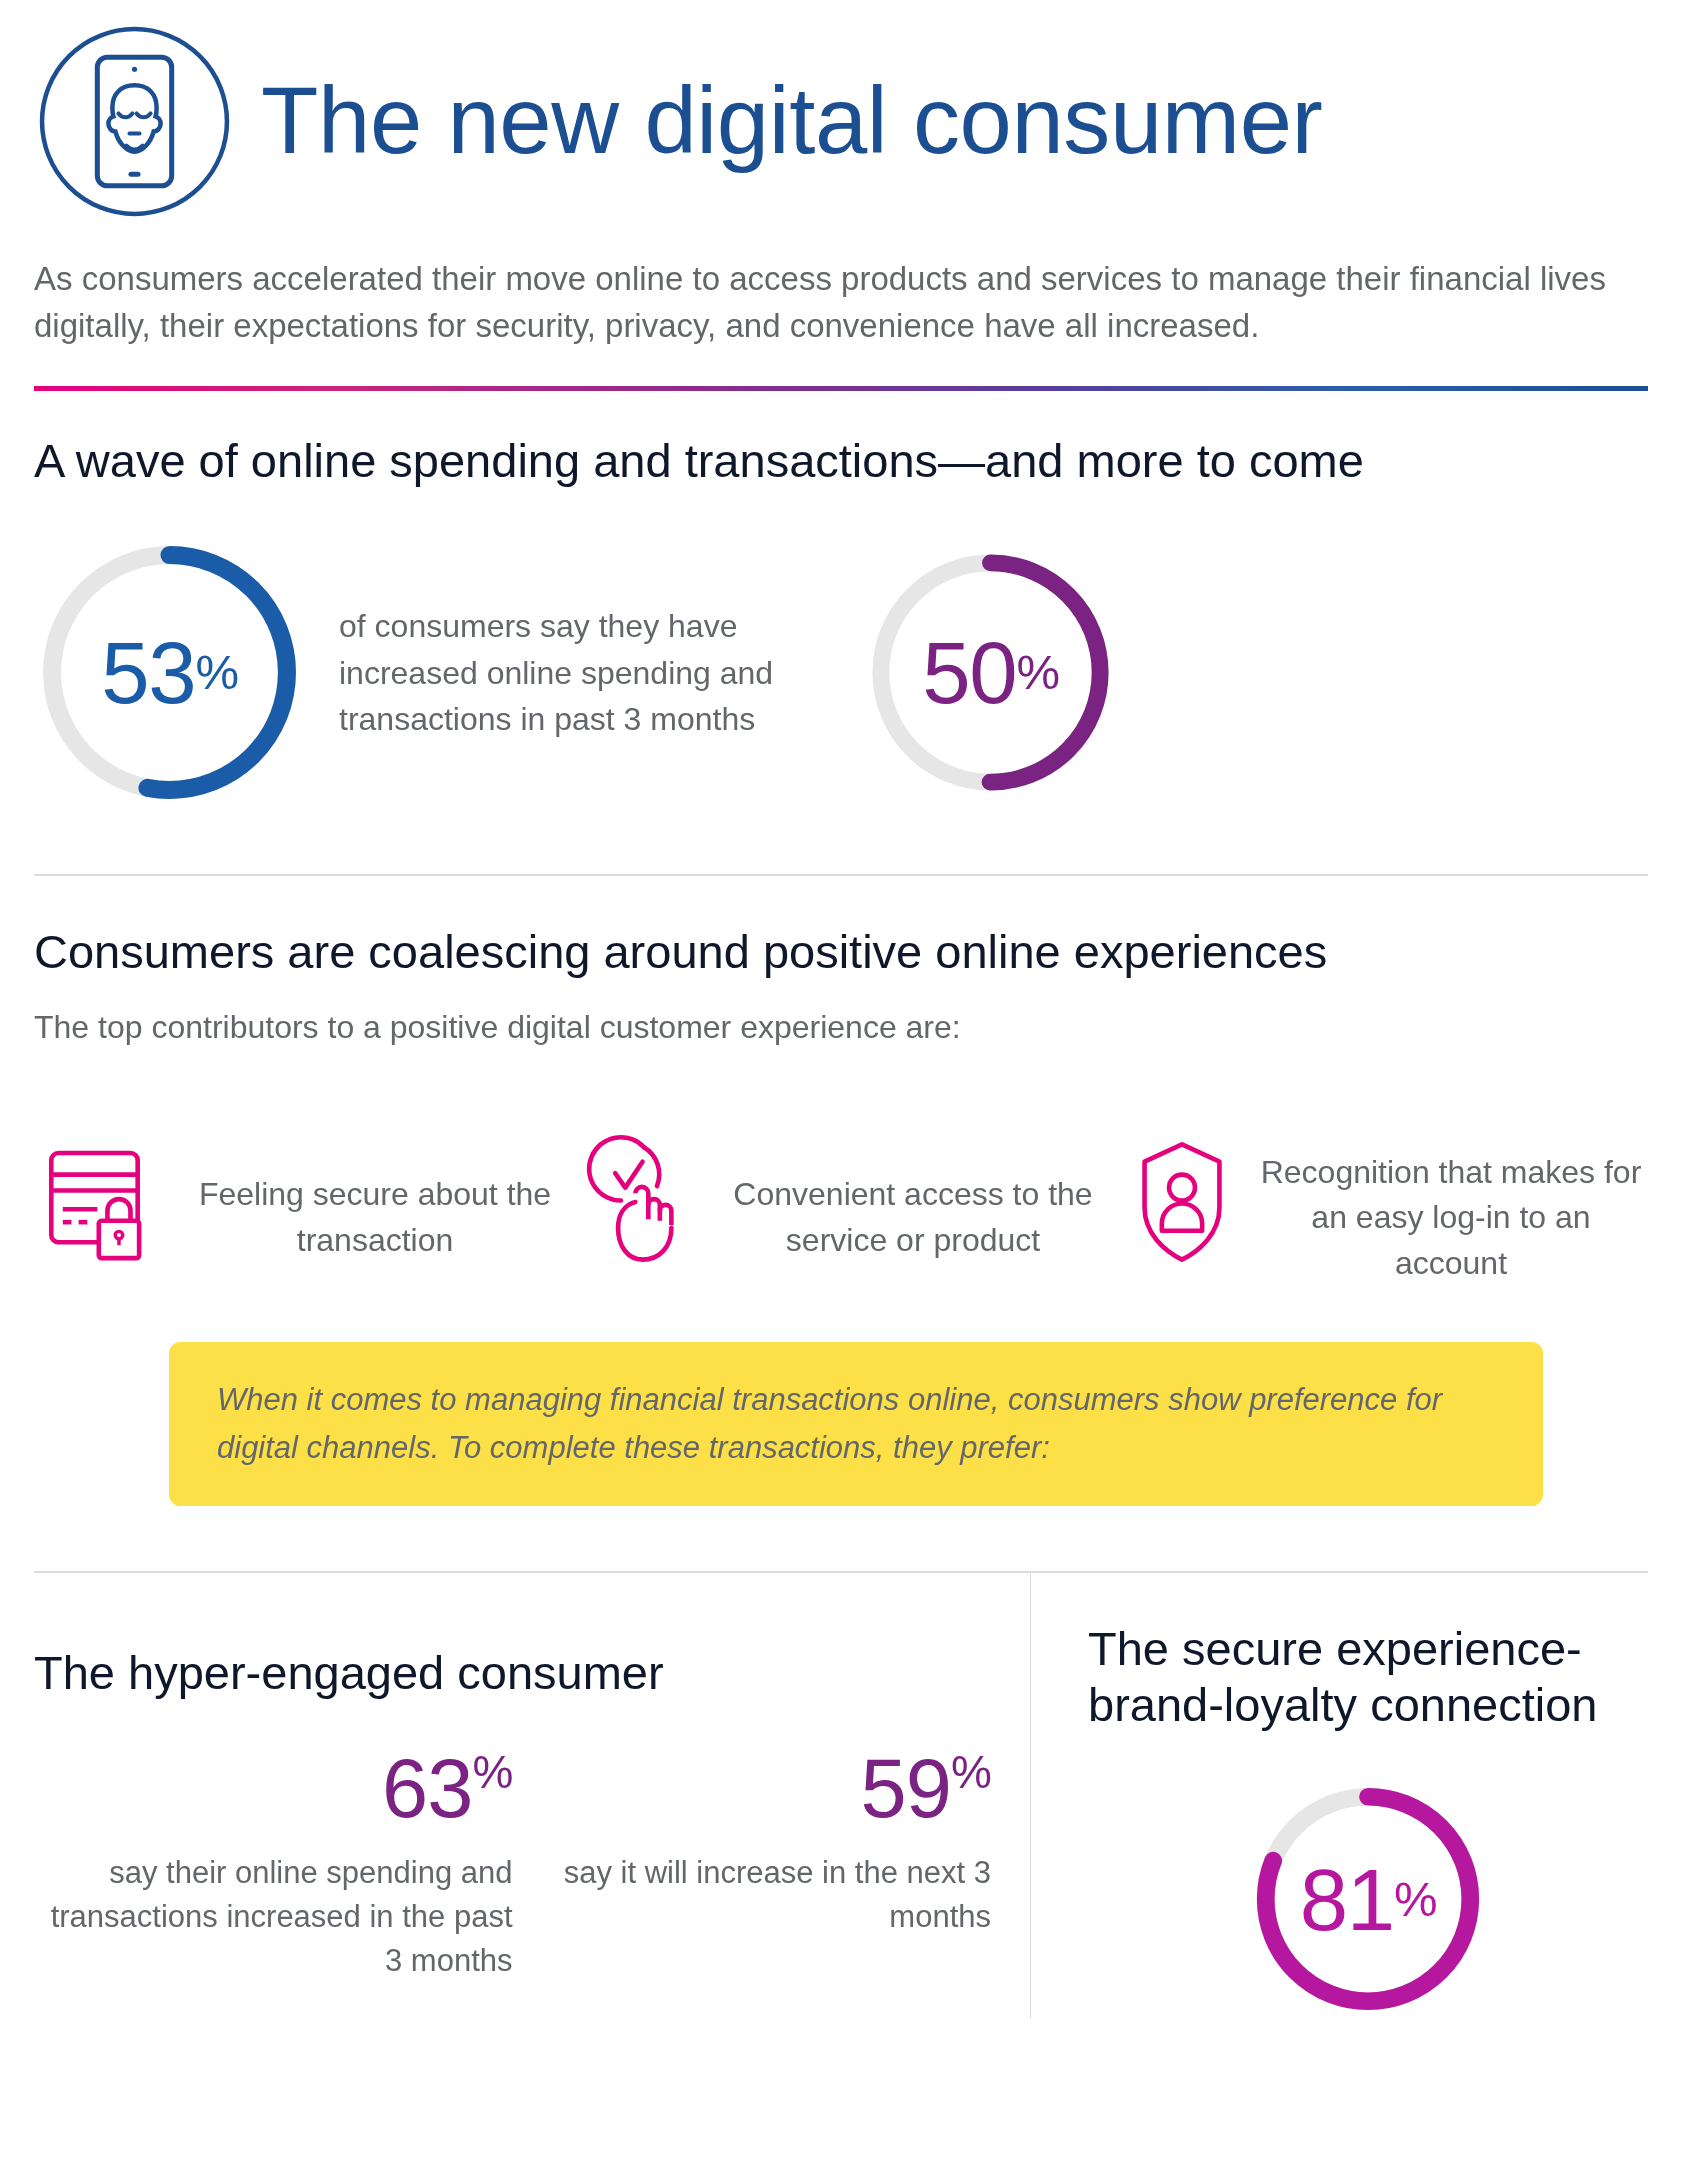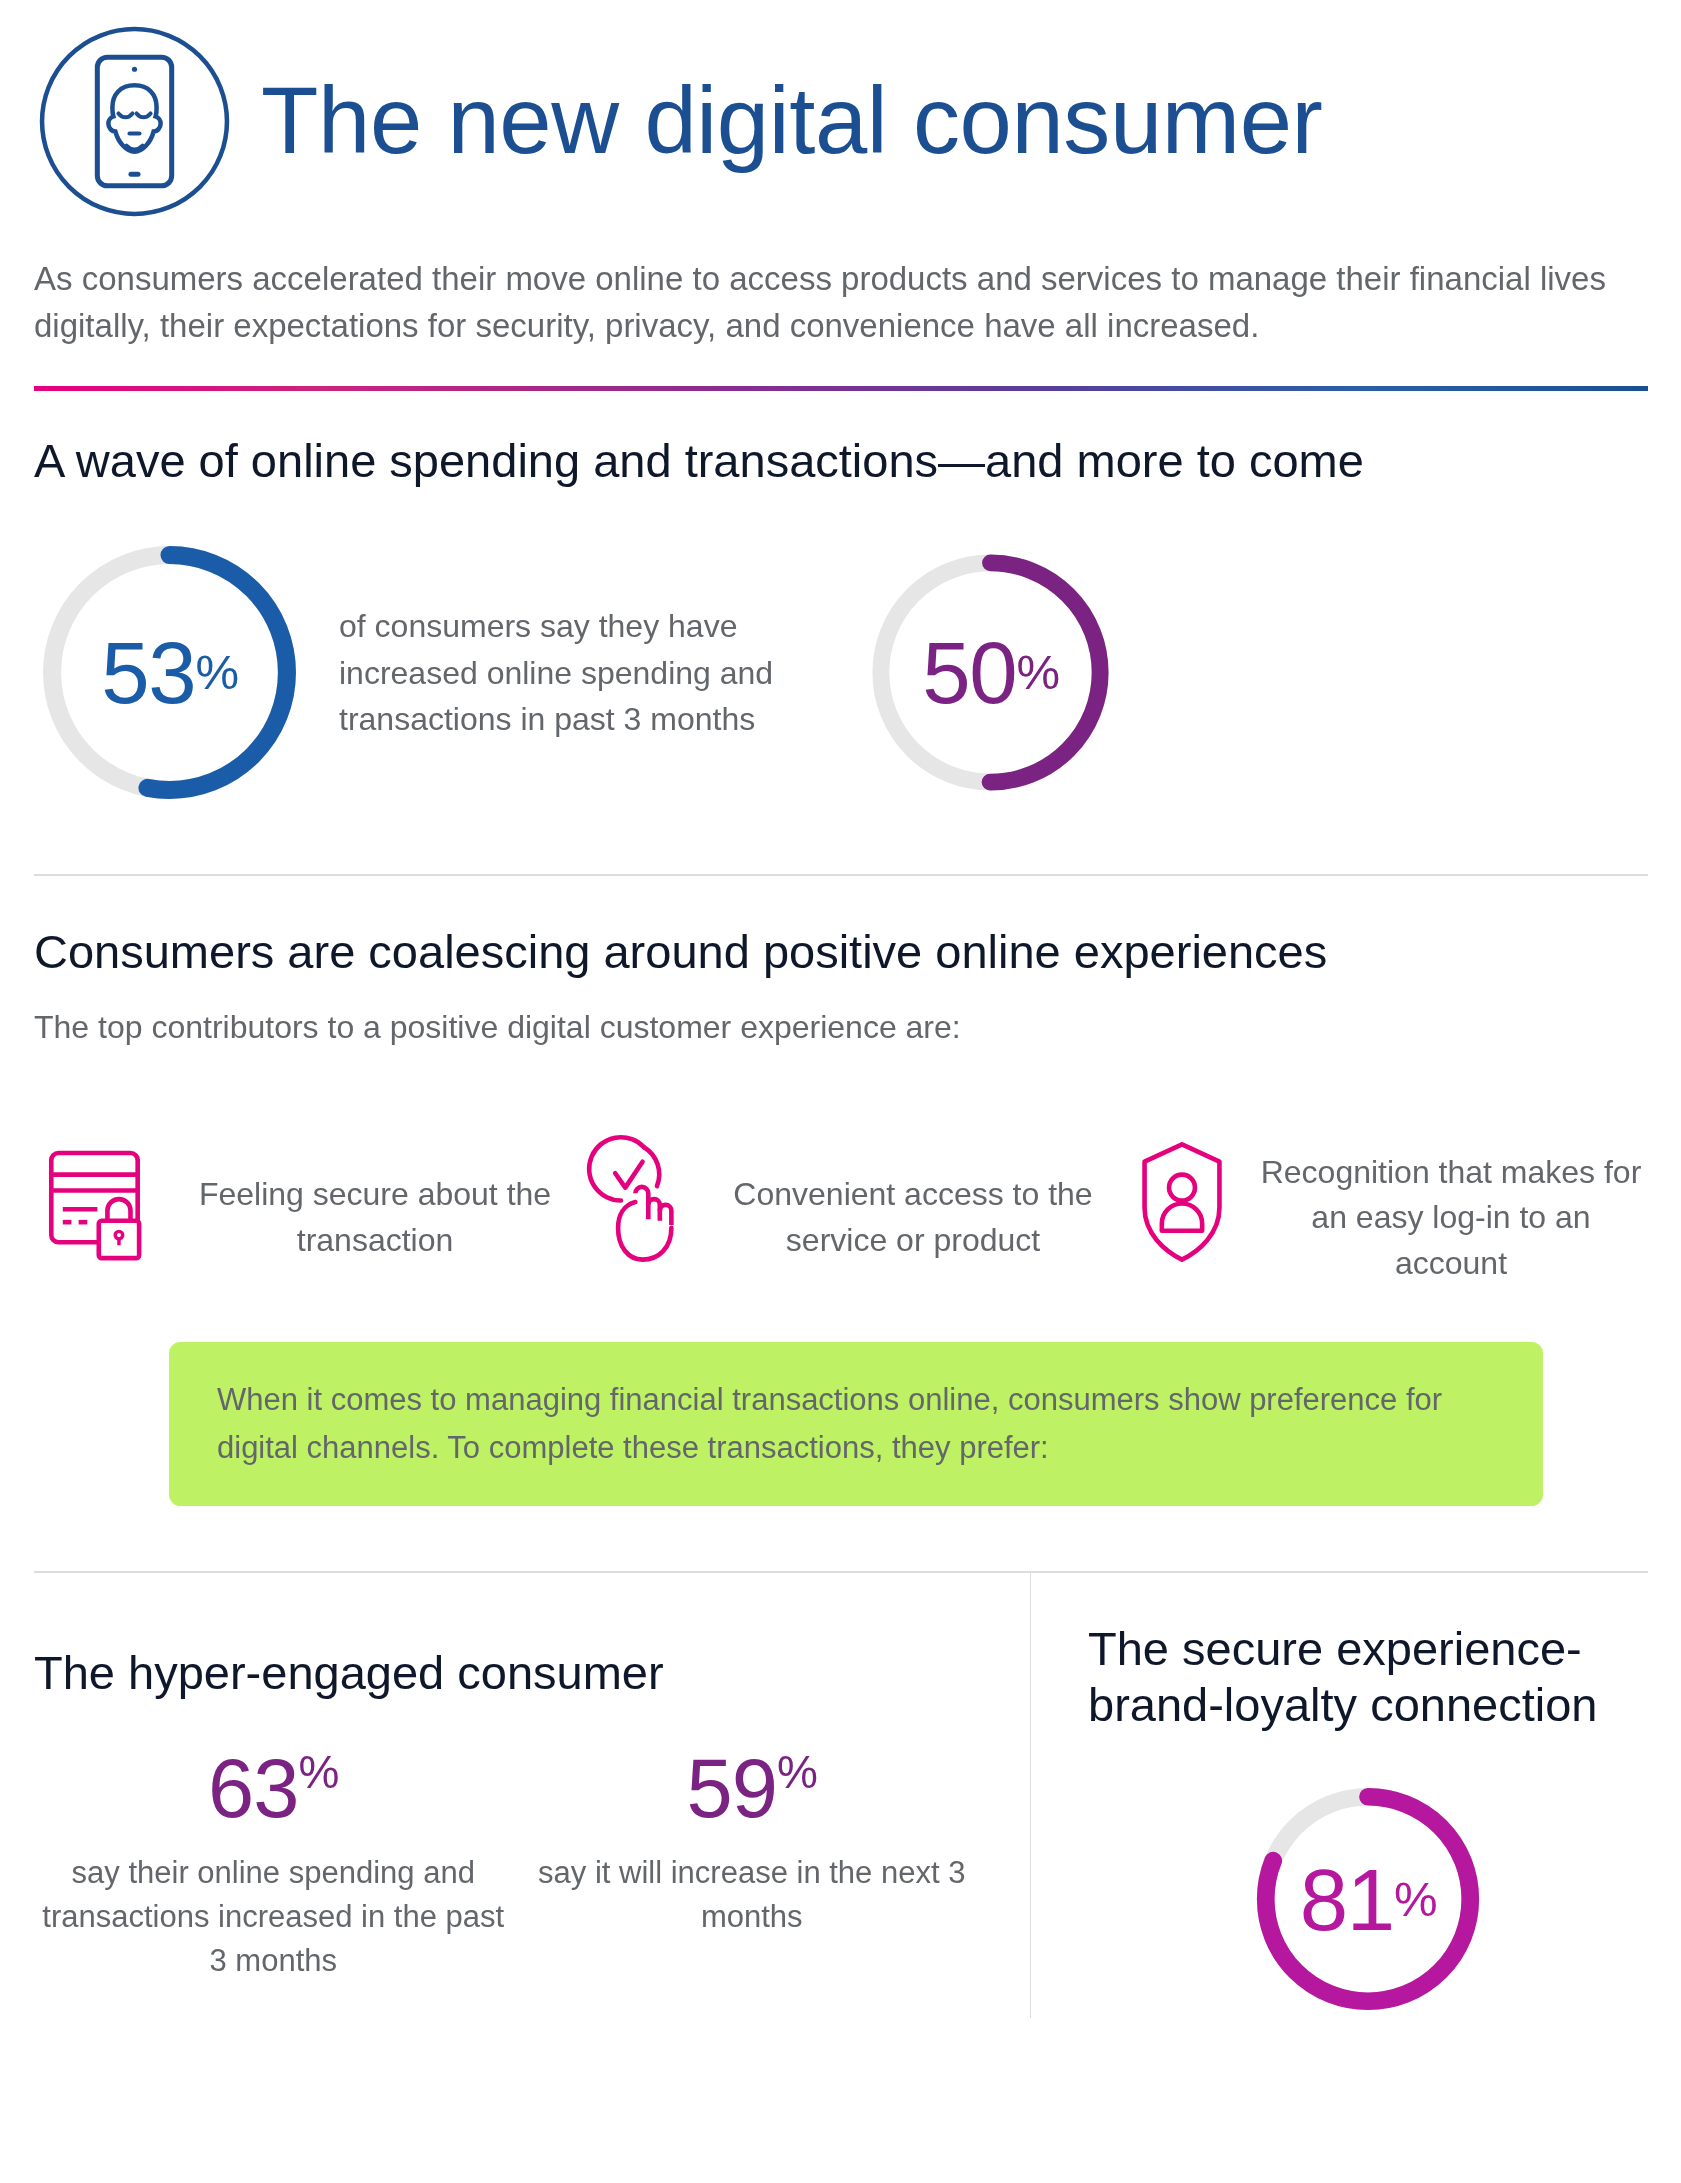--- a/index.html
+++ b/index.html
@@ -110,25 +110,26 @@
     margin-top: 31px;
     text-align: center;
     font-size: 32px;
     line-height: 1.42;
     color: #63666A;
   }
 
   
   .pink-panel {
     margin: 52px 105px 0 135px;
-    background: #bef264;
+    background: #fde047;
     border-radius: 11.4px;
     padding: 34px 42px 34px 48px;
     display: flex;
     gap: 35px;
+    font-style: italic;
   }
   .pink-panel .left {
     flex: 1 1 58%;
     font-size: 31px;
     line-height: 1.55;
     color: #63666A;
   }
   .pink-panel .right { flex: 1 1 42%; }
   .pink-panel ol { list-style: none; }
   .pink-panel li {
@@ -142,21 +143,21 @@
   
   .two-col { display: flex; margin-top: 0; }
   .col-left { flex: 0 0 996px; padding-right: 39px; }
   .col-right {
     flex: 1 1 auto;
     border-left: 1.7px solid #DCDCDC;
     padding-left: 57px;
   }
 
   .stat-pair { display: flex; margin-top: 46px; }
-  .stat-cell { flex: 1 1 0; text-align: center; }
+  .stat-cell { flex: 1 1 0; text-align: right; }
   .stat-num {
     font-size: 83px;
     color: #7B2382;
     line-height: 1;
     letter-spacing: -0.9px;
   }
   .stat-num .pct { font-size: 46px; vertical-align: super; }
   .stat-cap {
     margin-top: 21px;
     font-size: 31px;

